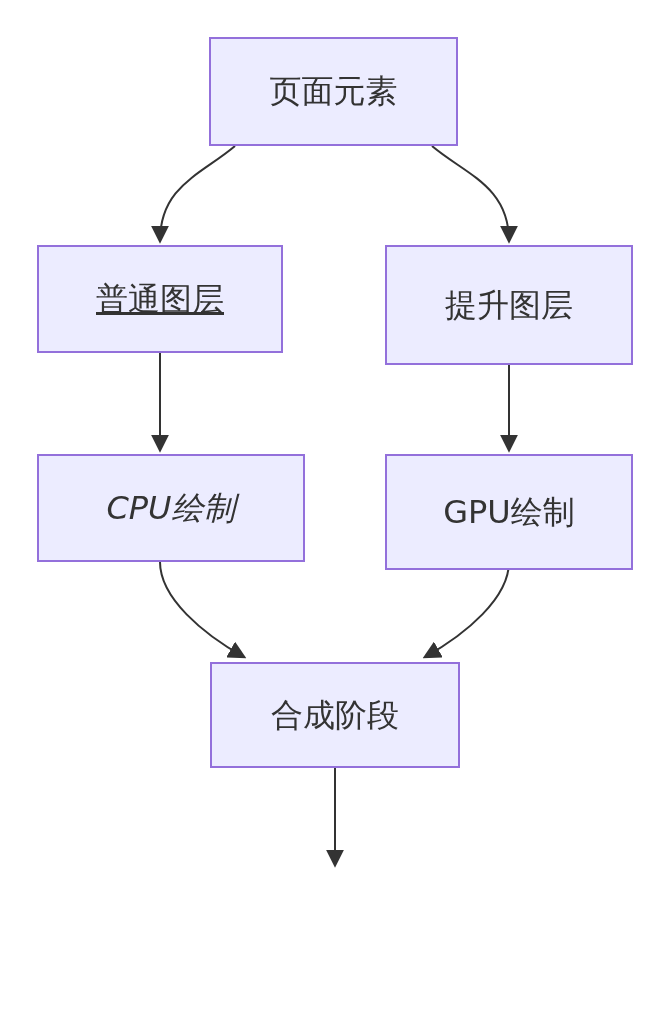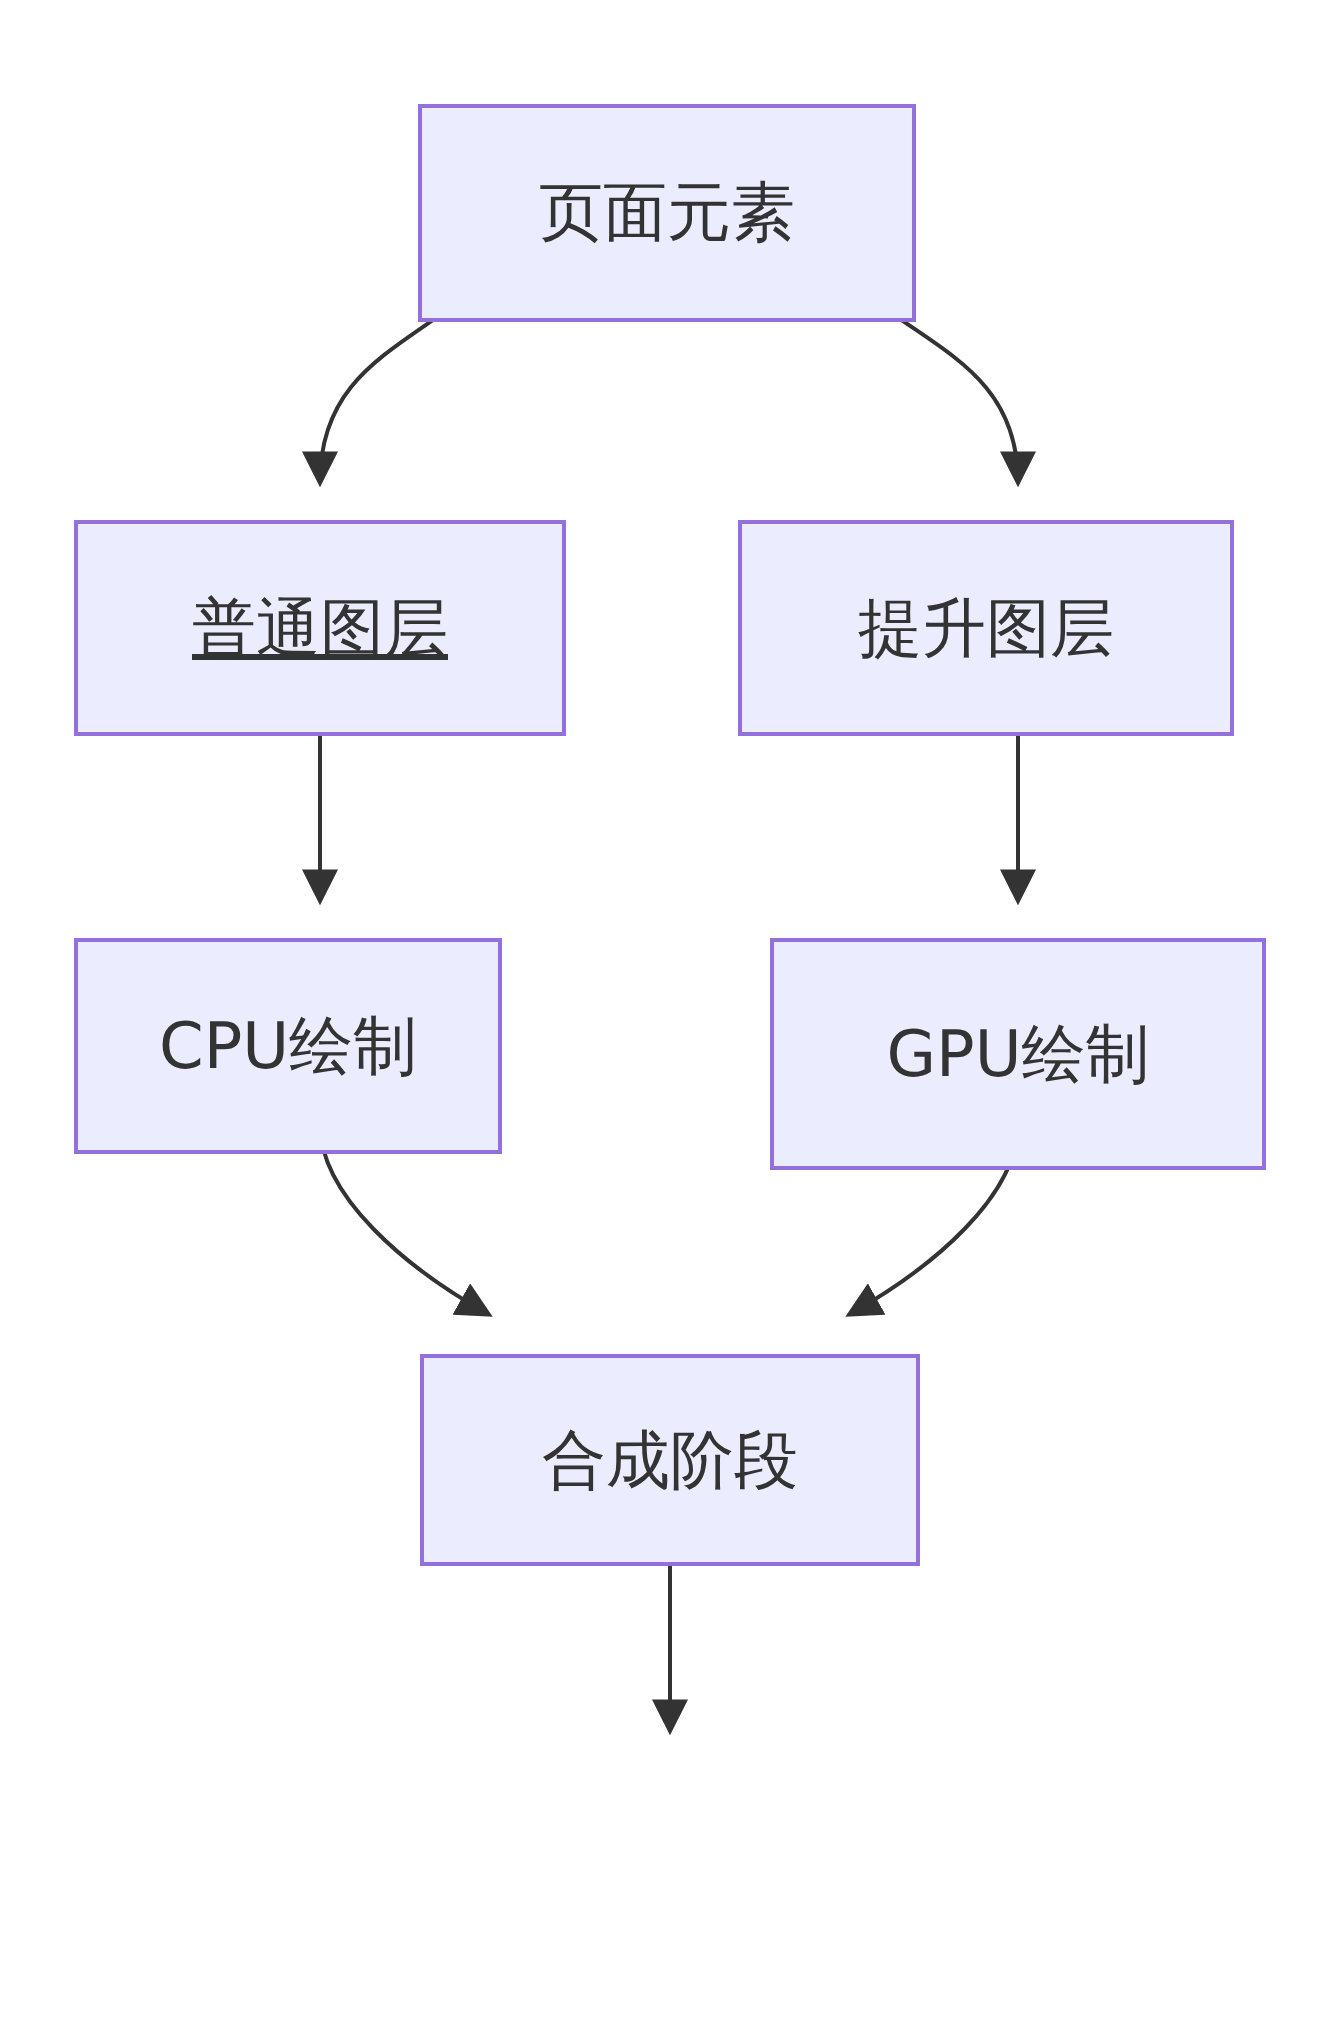--- a/index.html
+++ b/index.html
@@ -33,26 +33,25 @@
     background: #ECECFF;
     border: 2px solid #9370DB;
     color: #333333;
     font-size: 32px;
     display: flex;
     align-items: center;
     justify-content: center;
     text-align: center;
     line-height: 1.2;
     white-space: nowrap;
-    margin-top: 15px;
   }
   .node-a { left: 209px; top:  37px; width: 249px; height: 109px; }
   .node-b { left:  37px; top: 245px; width: 246px; height: 108px; text-decoration: underline; }
-  .node-c { left: 369px; top: 245px; width: 248px; height: 108px; text-align: center; }
-  .node-d { left:  37px; top: 454px; width: 214px; height: 108px; }
+  .node-c { left: 385px; top: 245px; width: 248px; height: 120px; text-align: center; }
+  .node-d { left:  37px; top: 454px; width: 268px; height: 108px; font-style: italic; }
   .node-e { left: 385px; top: 454px; width: 248px; height: 116px; }
   .node-f { left: 210px; top: 662px; width: 250px; height: 106px; }
   .node-g { left: 210px; top: 869px; width: 250px; height: 109px; }
 </style>
 </head>
 <body>
 
 <div class="canvas">
 
   <svg class="edges" viewBox="0 0 670 1014" xmlns="http://www.w3.org/2000/svg">

